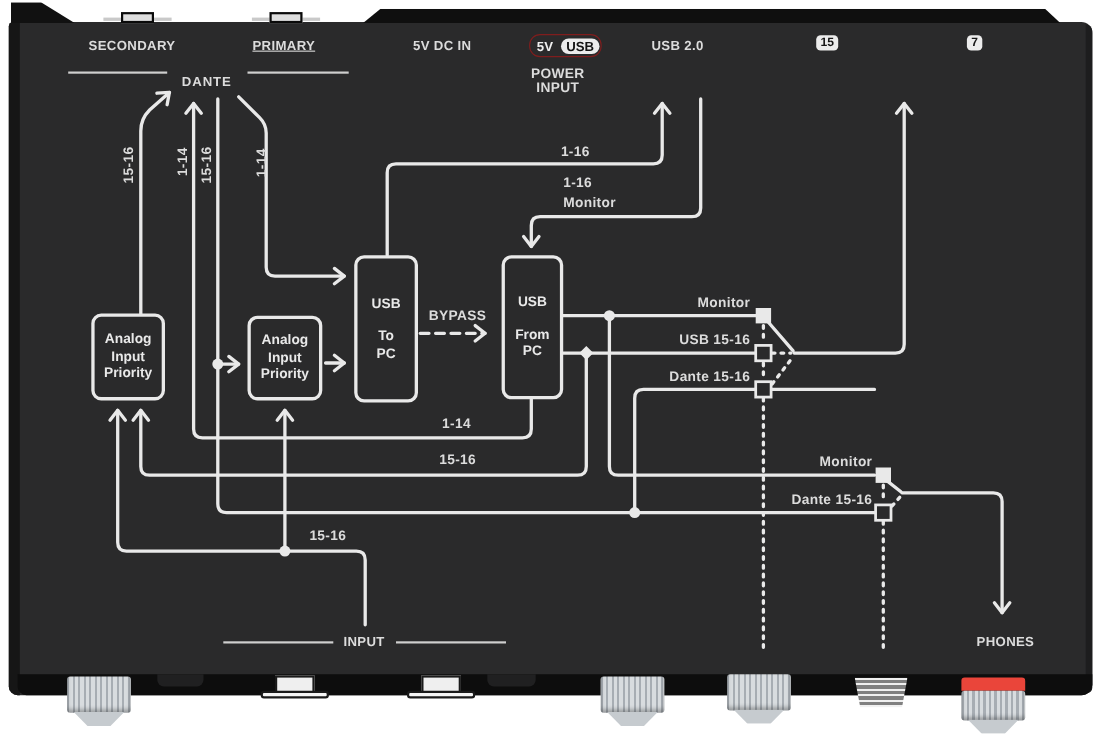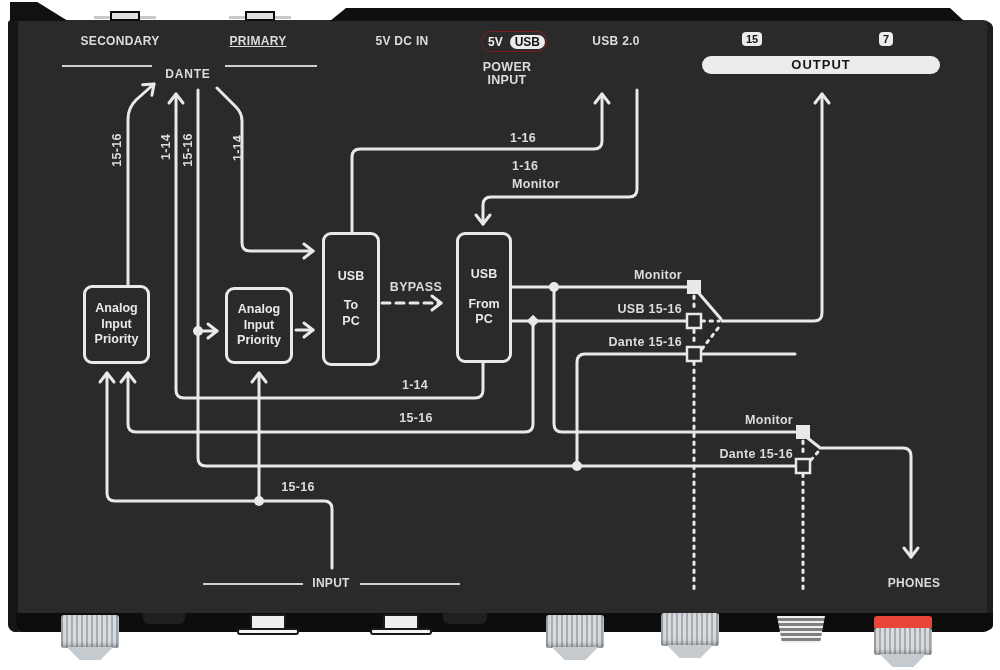--- a/index.html
+++ b/index.html
@@ -156,21 +156,20 @@
   <div class="lab big ctr" style="left:402px;top:34px;">5V DC IN</div>
   <div class="pwrbadge">
     <span class="v5">5V</span>
     <span class="usb">USB</span>
   </div>
   <div class="lab ctr" style="left:507px;top:60px;">POWER</div>
   <div class="lab ctr" style="left:507px;top:73px;">INPUT</div>
   <div class="lab big ctr" style="left:616px;top:34px;">USB 2.0</div>
   <div class="chbadge" style="left:742px;text-align:center;">15</div>
   <div class="chbadge" style="left:879px;">7</div>
-  <div class="outbar">OUTPUT</div>
 
   <div class="rule" style="left:62px;top:65px;width:90px;"></div>
   <div class="lab big ctr" style="left:188px;top:67px;letter-spacing:.8px;">DANTE</div>
   <div class="rule" style="left:225px;top:65px;width:92px;"></div>
   <div class="rule" style="left:203px;top:583px;width:100px;"></div>
   <div class="lab big ctr" style="left:331px;top:576px;">INPUT</div>
   <div class="rule" style="left:360px;top:583px;width:100px;"></div>
   <div class="lab big ctr" style="left:914px;top:576px;">PHONES</div>
 
   <div class="lab vert" style="left:95px;top:143px;">15-16</div>

